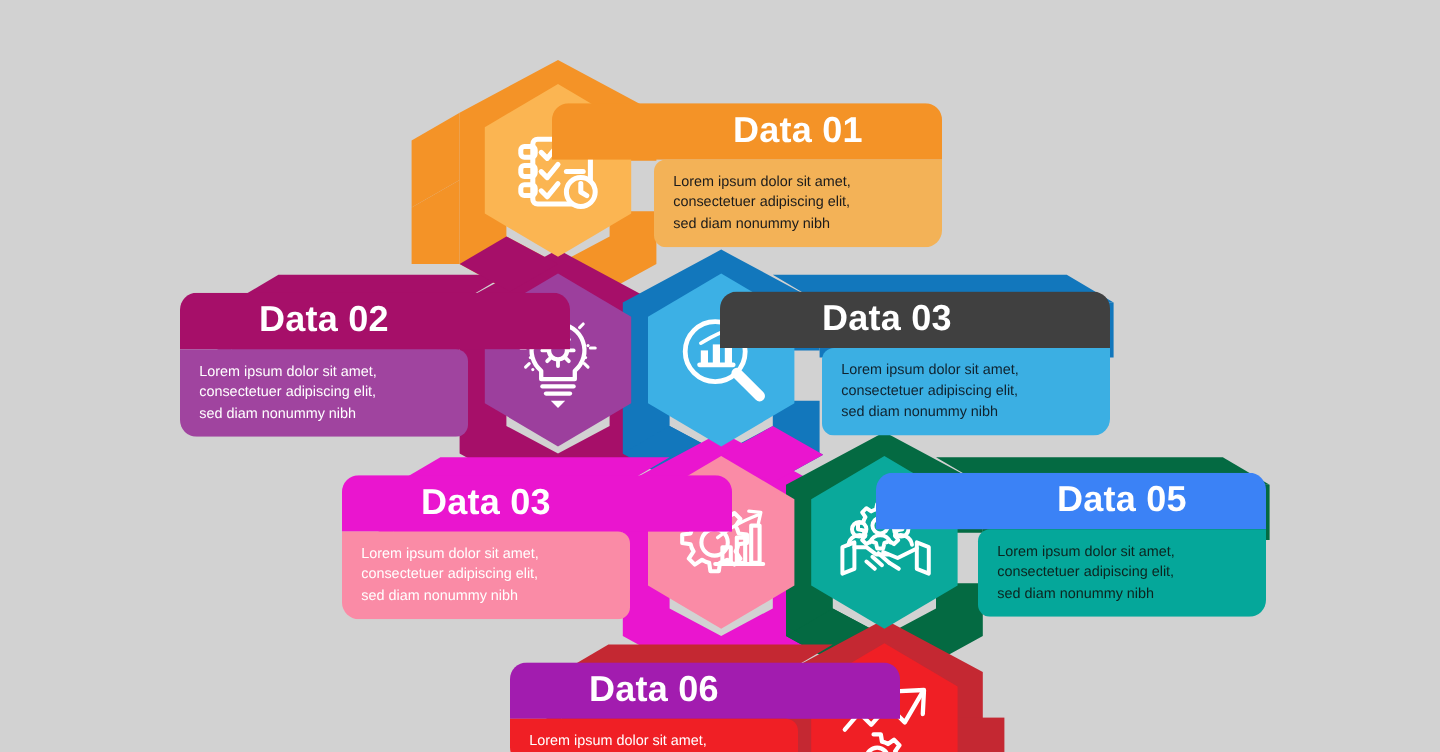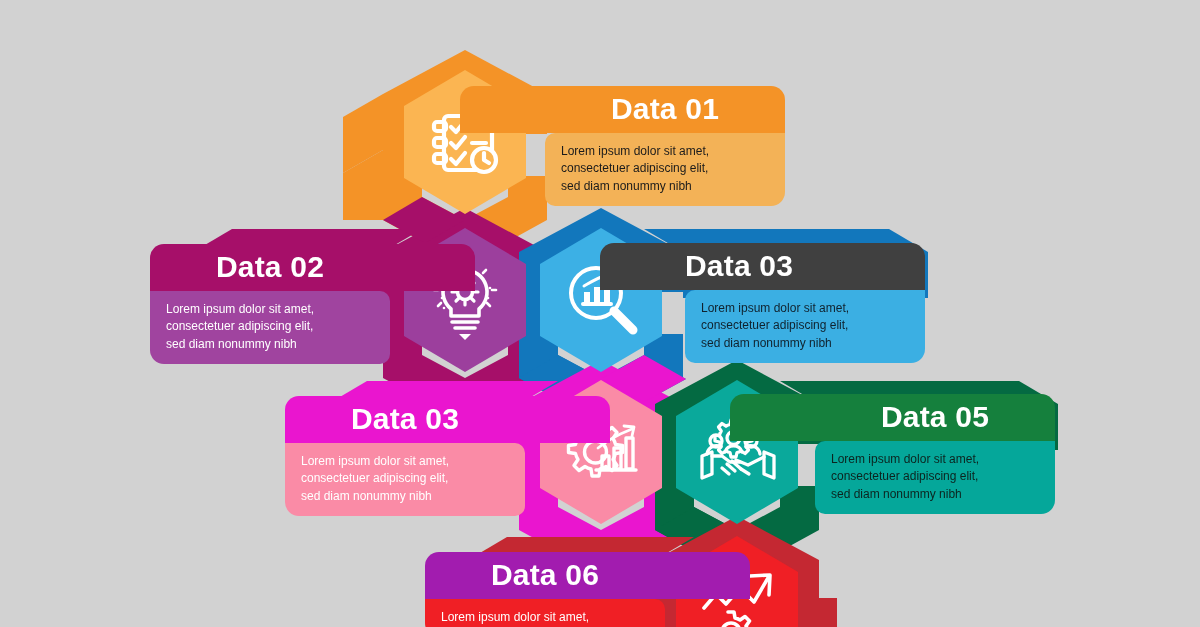--- a/index.html
+++ b/index.html
@@ -27,21 +27,21 @@
   .c1 .hdr{background:#f49327;text-align:center;}
   .c1 .bodytxt{background:#f3b257;color:#1b1b1b;text-align:left;
                margin-left:85px;border-radius:10px 0 0 10px;}
 
   .c3{left:600px;top:243px;width:325px;}
   .c3 .hdr{background:#404040;text-align:left;}
   .c3 .bodytxt{background:#3bafe3;color:#10222e;text-align:left;
                margin-left:85px;border-radius:10px 0 0 10px;}
 
   .c5{left:730px;top:394px;width:325px;}
-  .c5 .hdr{background:#15803d;text-align:center;}
+  .c5 .hdr{background:#3b82f6;text-align:center;}
   .c5 .bodytxt{background:#05a79a;color:#0c241f;text-align:left;
                margin-left:85px;border-radius:10px 0 0 10px;}
 
   
   .c2{left:150px;top:244px;width:325px;}
   .c2 .hdr{background:#a60f69;text-align:center;}
   .c2 .bodytxt{background:#a0449f;color:#ffffff;text-align:left;
                margin-right:85px;border-radius:0 10px 10px 0;}
 
   .c4{left:285px;top:396px;width:325px;}

